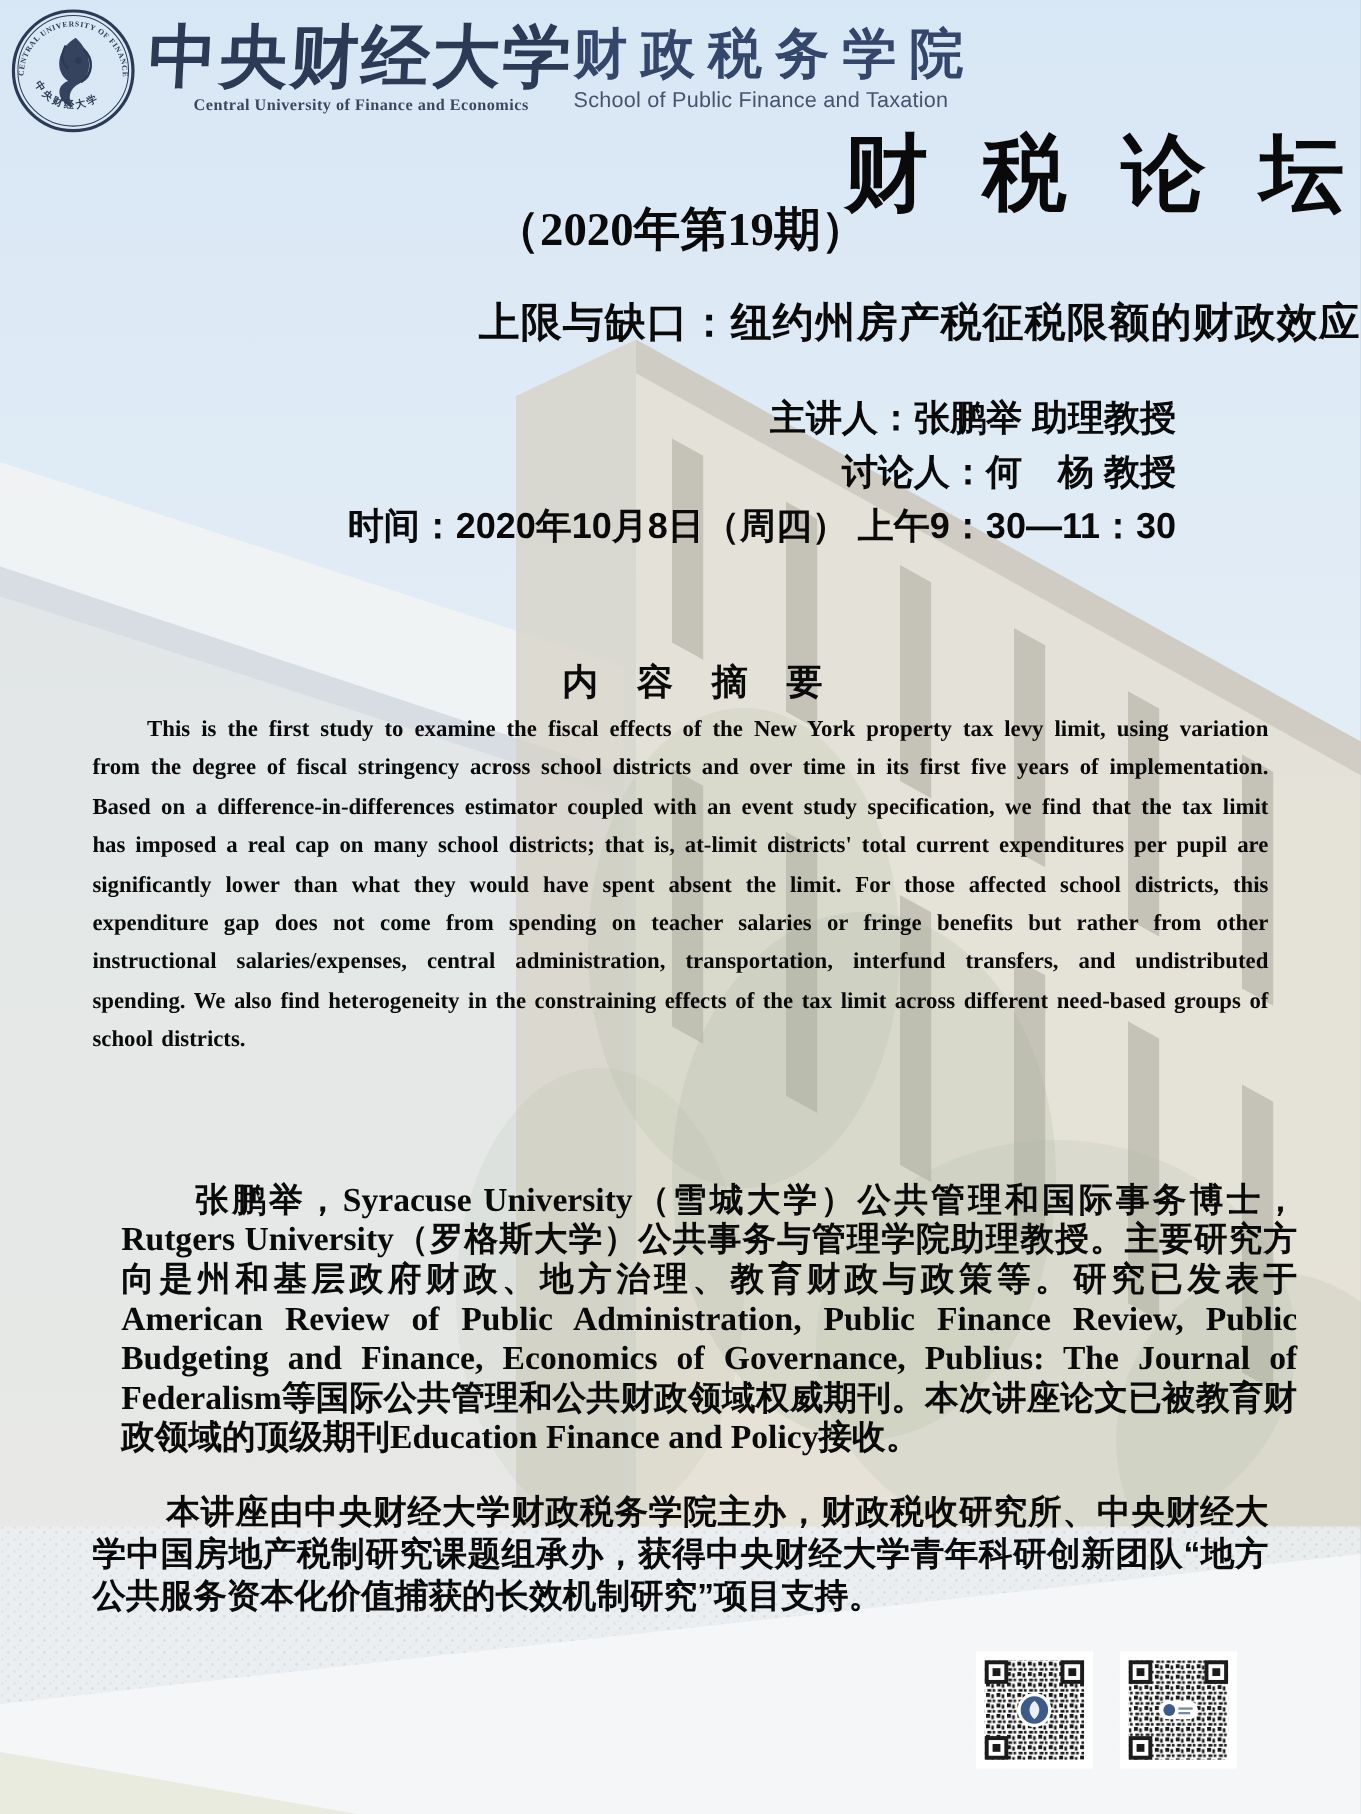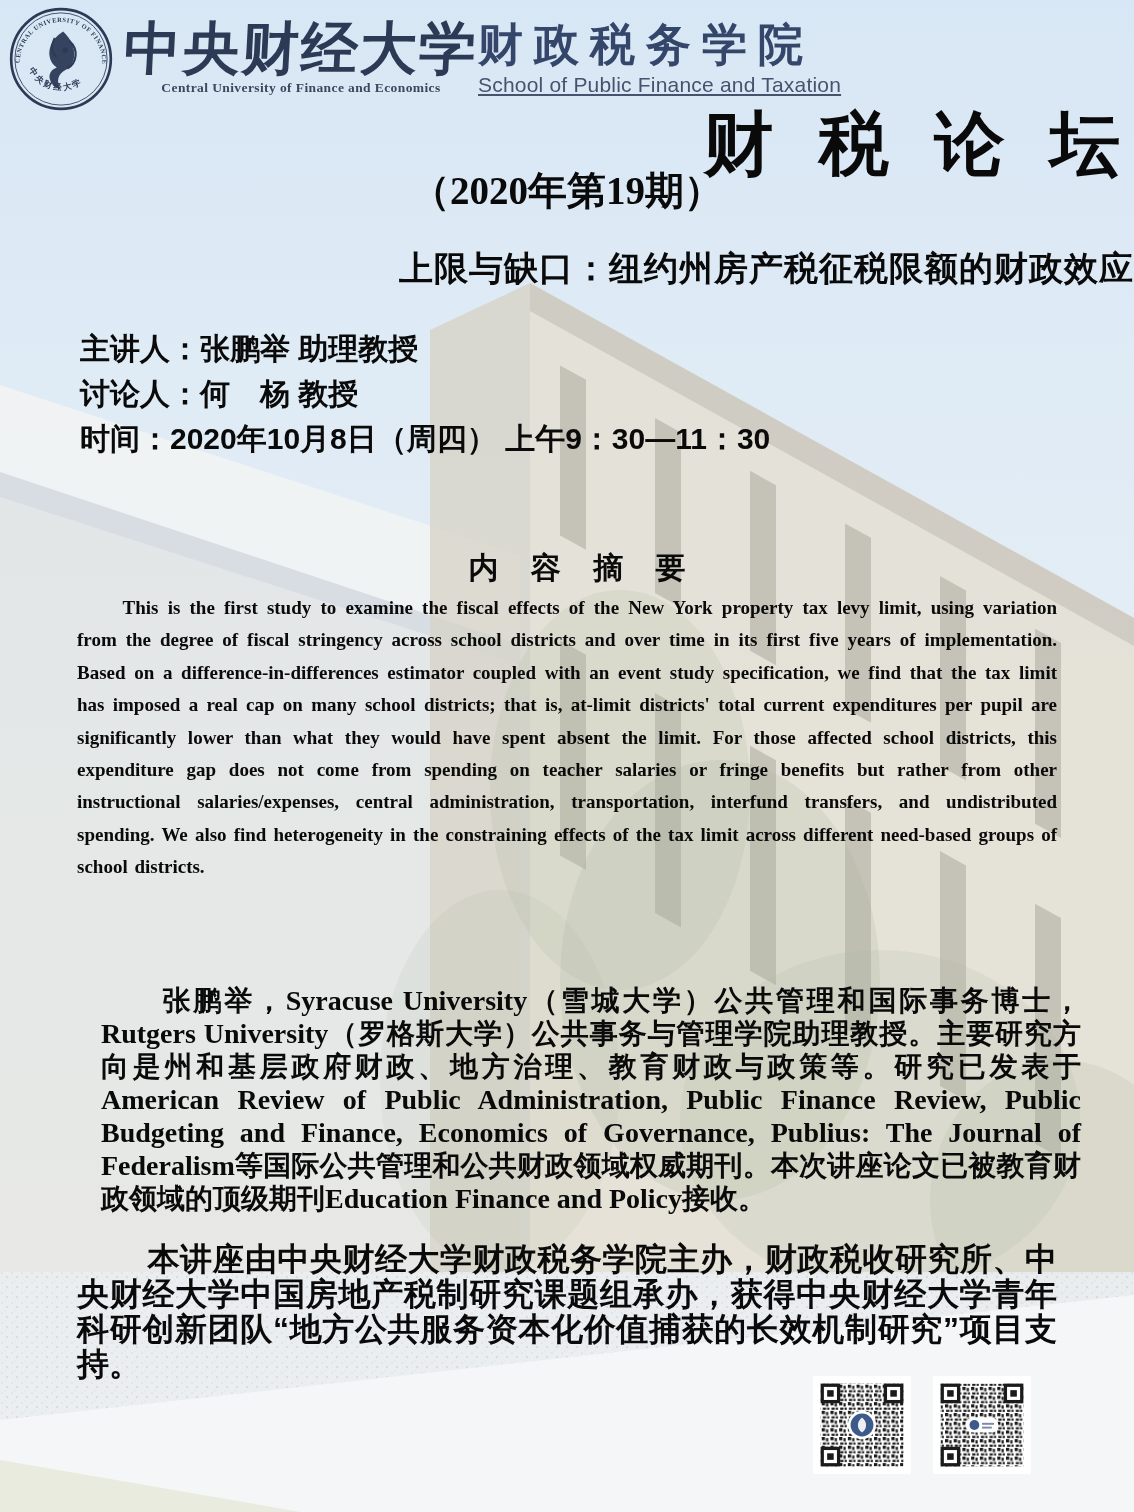--- a/index.html
+++ b/index.html
@@ -18,52 +18,52 @@
   .uni-cn{
     font-family:"DejaVu Serif",serif;font-weight:900;font-size:57px;line-height:60px;
     color:#2c3a55;letter-spacing:2px;transform:skewX(-3deg);
   }
   .uni-en{font-family:"Liberation Serif",serif;font-weight:700;font-size:13.5px;color:#3b475e;margin-top:2px;letter-spacing:.4px;}
   .brand-school-col{padding-top:14px;}
   .school-cn{
     font-family:"Liberation Sans",sans-serif;font-weight:800;font-size:45px;line-height:50px;
     color:#35466b;letter-spacing:11px;
   }
-  .school-en{font-family:"Liberation Sans",sans-serif;font-size:21px;color:#47536e;margin-top:3px;letter-spacing:.2px;text-decoration:underline;}
+  .school-en{font-family:"Liberation Sans",sans-serif;font-size:18px;color:#47536e;margin-top:3px;letter-spacing:.2px;}
 
   
   .forum-title{
     position:absolute;top:98px;left:0;width:100%;text-align:right;
     font-family:"Liberation Serif",serif;font-weight:900;font-size:70px;letter-spacing:14px;color:#0a0a0a;
   }
   .forum-issue{
     position:absolute;top:164px;left:0;width:100%;text-align:center;
     font-family:"Liberation Serif",serif;font-weight:900;font-size:39px;color:#0a0a0a;
   }
   .forum-topic{
     position:absolute;top:246px;left:0;width:100%;text-align:right;
     font-family:"Liberation Sans",sans-serif;font-weight:800;font-size:34px;color:#0a0a0a;letter-spacing:1px;
   }
 
   
   .details{position:absolute;top:326px;left:80px;width:900px;
-    font-family:"Liberation Sans",sans-serif;font-weight:800;font-size:30px;line-height:45px;color:#0a0a0a;}
+    font-family:"Liberation Sans",sans-serif;font-weight:800;font-size:30px;line-height:45px;color:#0a0a0a;text-align:right;}
   .detail-line{white-space:pre;}
 
   
   .abstract-heading{
     position:absolute;top:548px;left:16px;width:100%;text-align:center;
     font-family:"Liberation Sans",sans-serif;font-weight:800;font-size:30px;letter-spacing:12px;color:#0a0a0a;
   }
   .para{
     position:absolute;left:77px;width:980px;text-align:justify;color:#0a0a0a;
   }
   .para-en{top:592px;font-family:"Liberation Serif",serif;font-weight:700;font-size:19px;line-height:32.4px;text-indent:2.4em;word-spacing:2px;}
   .para-bio{top:984px;font-family:"Liberation Serif",serif;font-weight:700;font-size:28px;line-height:33px;text-indent:2.2em;margin-left:24px;}
-  .para-host{top:1242px;font-family:"Liberation Sans",sans-serif;font-weight:700;font-size:32px;line-height:35px;text-indent:2.2em;}
+  .para-host{top:1242px;font-family:"Liberation Sans",sans-serif;font-weight:700;font-size:28px;line-height:35px;text-indent:2.2em;}
 
   
   .qr-row{position:absolute;top:1376px;left:813px;display:flex;gap:22px;}
   .qr-box{width:98px;height:98px;}
 </style>
 </head>
 <body>
 
 <div class="page">
 

